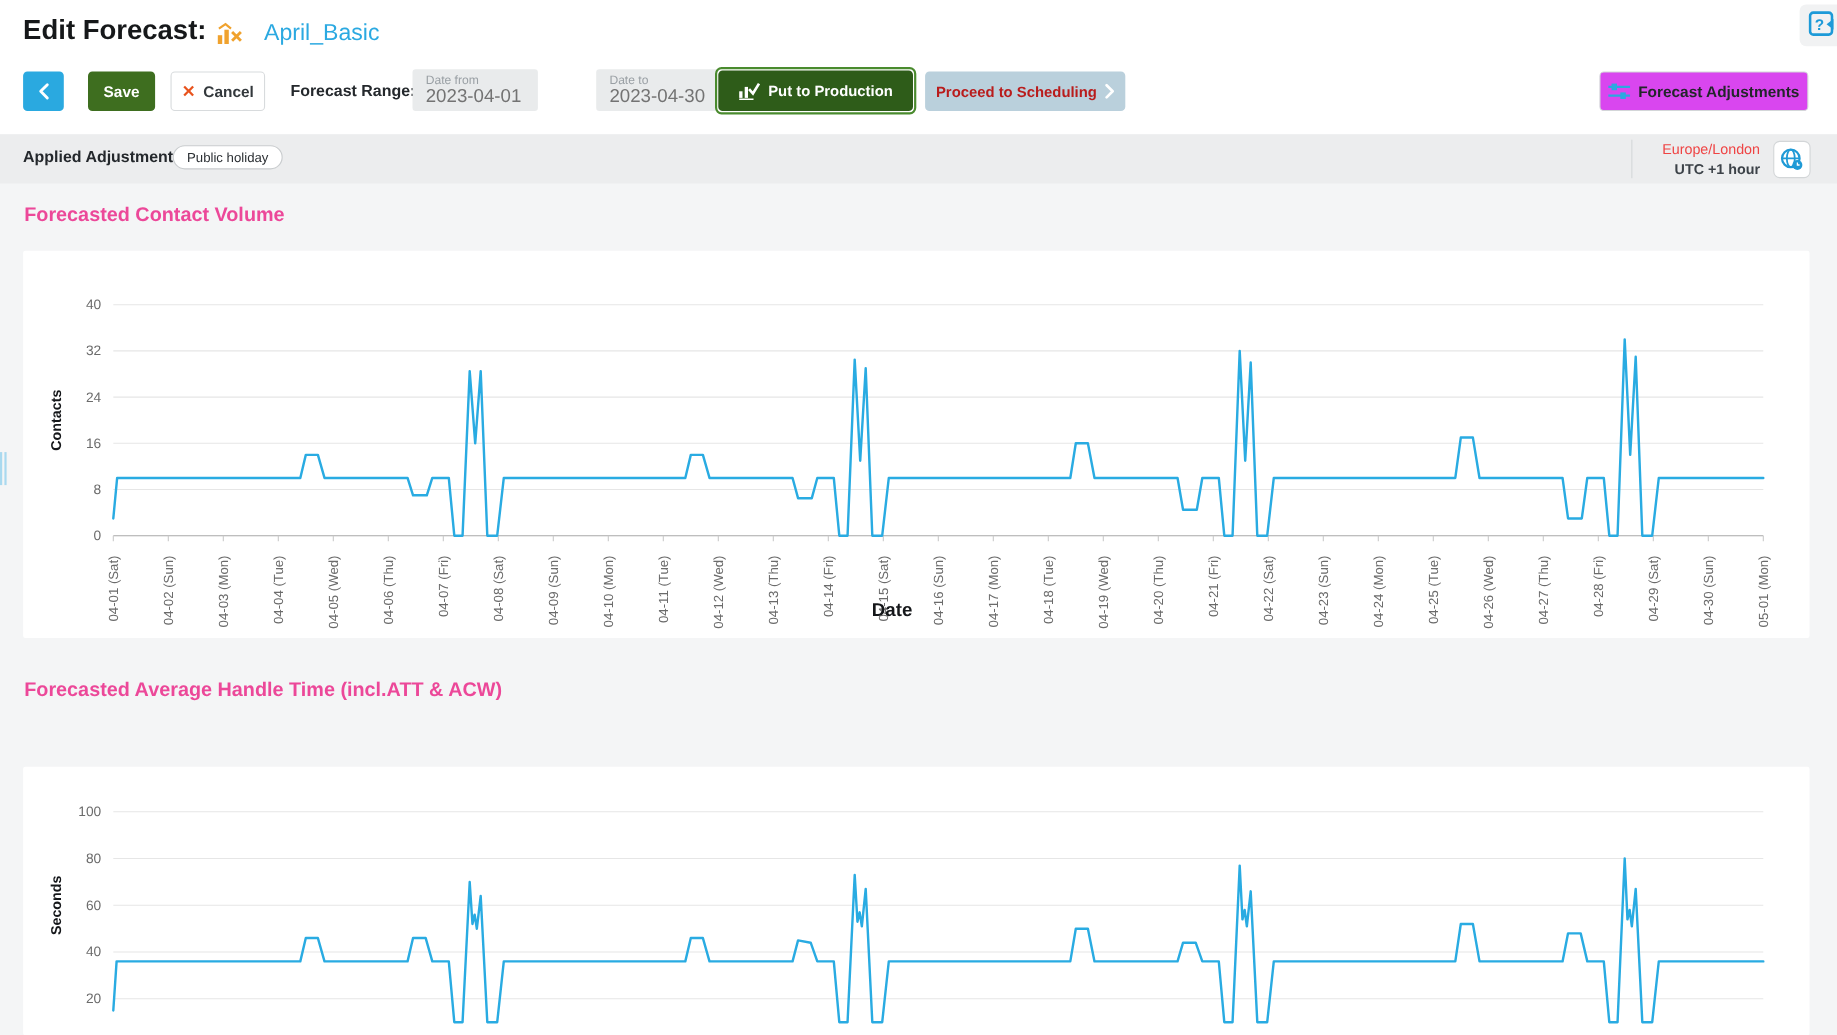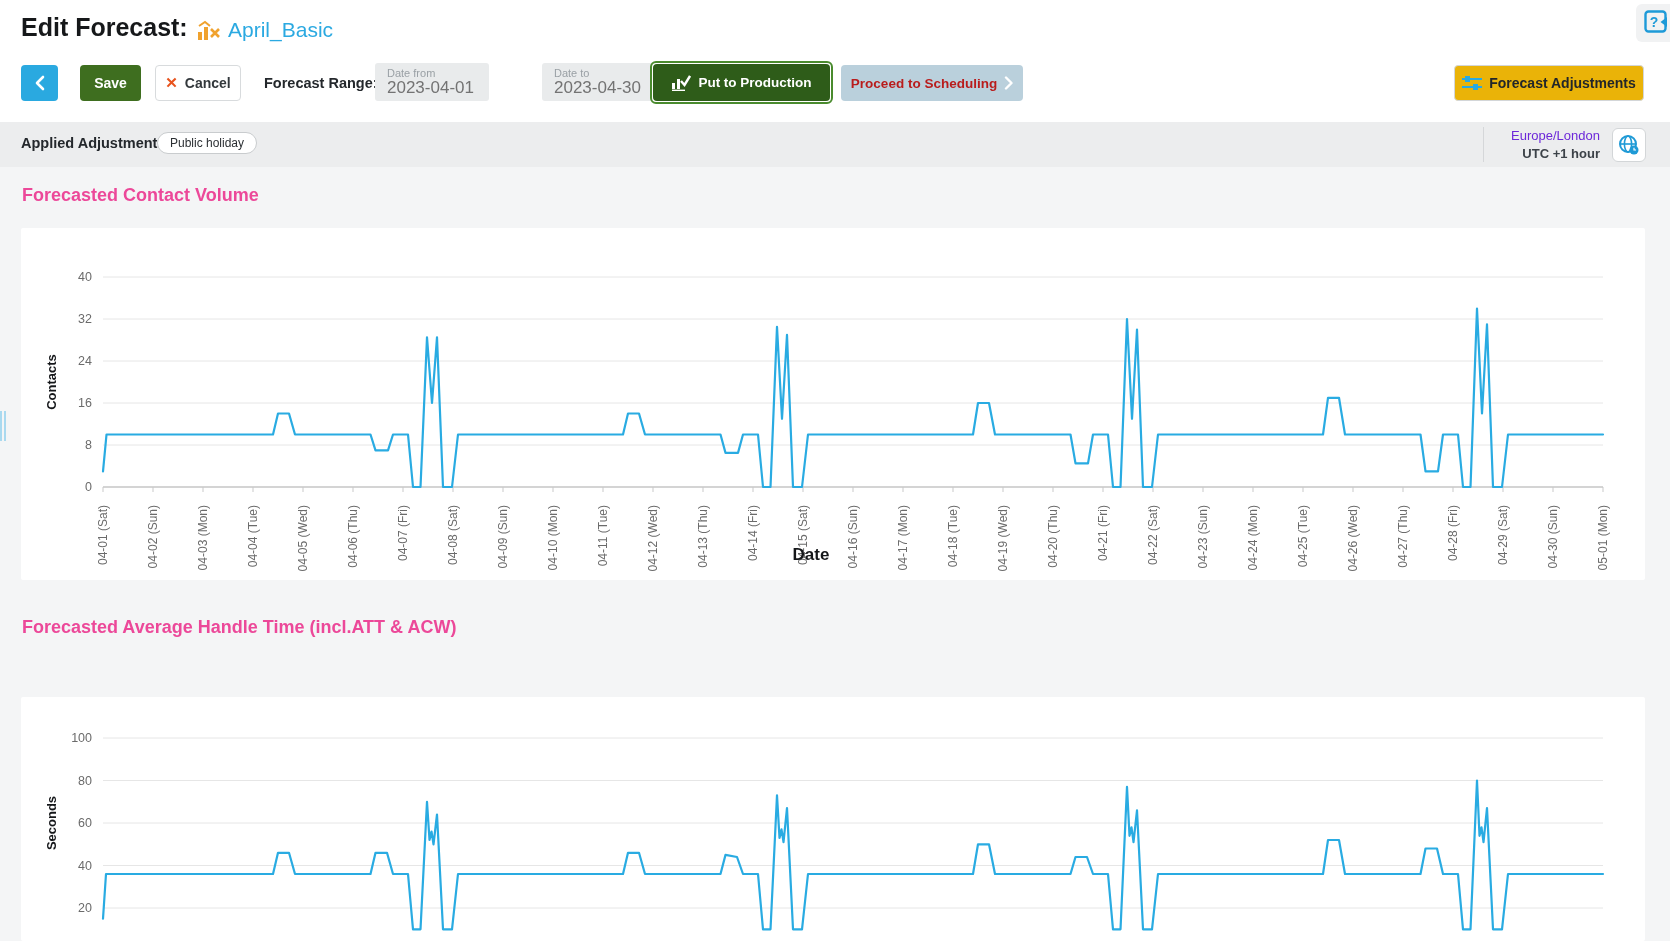--- a/index.html
+++ b/index.html
@@ -3,48 +3,48 @@
 <meta charset="utf-8">
 <style>
   * { margin:0; padding:0; box-sizing:border-box; }
   html,body { width:1670px; height:941px; overflow:hidden; background:#fff;
               font-family:"Liberation Sans", sans-serif; }
   .viewport { position:relative; width:1670px; height:941px; background:#fff; overflow:hidden; }
   .abs { position:absolute; }
 
   
   .page-title { left:21px; top:13px; font-size:25px; font-weight:700; color:#16181a; }
-  .fc-name   { left:228px; top:18px; font-size:21px; font-weight:500; color:#2ba9e1; cursor:pointer; }
+  .fc-name   { left:240px; top:18px; font-size:21px; font-weight:500; color:#2ba9e1; cursor:pointer; }
   .fc-icon   { left:197px; top:20px; width:24px; height:22px; }
   .help-btn  { left:1636px; top:4px; width:44px; height:38px; background:#f1f2f3; border-radius:6px; }
   .help-ic   { left:1644px; top:10px; width:23px; height:23px; }
 
   
   .btn { display:flex; align-items:center; justify-content:center; gap:7px;
          font-size:14px; font-weight:700; border-radius:4px; cursor:pointer; }
   .back-btn   { left:21px;  top:65px; width:37px; height:36px; background:#2aa9e0; }
   .save-btn   { left:80px;  top:65px; width:61px; height:36px; background:#3e6e1f; color:#fff; }
   .cancel-btn { left:155px; top:65px; width:86px; height:36px; background:#fff; border:1px solid #d8dbdd; color:#33383c; }
   .cancel-x   { color:#e8531d; font-size:15px; font-weight:700; }
   .range-lbl  { left:264px; top:75px; font-size:14.5px; font-weight:700; color:#24282c; }
   .date-box   { top:63px; width:114px; height:38px; background:#e9ebec; border-radius:3px; padding:4px 0 0 12px; }
   .date-box .dl { font-size:11px; color:#9aa0a5; line-height:12px; }
   .date-box .dv { font-size:17px; color:#737373; line-height:17px; }
   .ptp-ring   { left:650px; top:61px; width:183px; height:43px; border:2px solid #4a8b2e; border-radius:6px; padding:1px; background:#fff; }
   .ptp-btn    { width:100%; height:100%; background:#2e5c19; color:#fff; font-size:13.5px; }
   .proceed-btn{ left:841px; top:65px; width:182px; height:36px; background:#bad0dc; color:#b91c1c; font-size:13.5px; }
-  .fa-btn     { left:1454px; top:65px; width:190px; height:36px; background:#eab308; border:1px solid #d3d6d8; color:#22262a; }
+  .fa-btn     { left:1454px; top:65px; width:190px; height:36px; background:#d946ef; border:1px solid #d3d6d8; color:#22262a; }
 
   
   .band      { left:0; top:122px; width:1670px; height:45px; background:#ecedee; }
   .band-lbl  { left:21px; top:135px; font-size:14.5px; font-weight:700; color:#24282c; }
   .tag-pill  { left:157px; top:132px; height:22px; padding:0 12px; display:flex; align-items:center;
                background:#fff; border:1px solid #c9ccce; border-radius:11px; font-size:12px; color:#2b2f33; }
   .tz-div    { left:1483px; top:127px; width:1px; height:35px; background:#d5d7d9; }
-  .tz-region { left:1413px; top:128px; width:187px; text-align:right; font-size:13px; color:#6d28d9; }
+  .tz-region { left:1413px; top:128px; width:187px; text-align:right; font-size:13px; color:#ef4444; }
   .tz-offset { left:1413px; top:146px; width:187px; text-align:right; font-size:13px; font-weight:700; color:#3c4248; }
   .globe-btn { left:1612px; top:128px; width:34px; height:34px; background:#fff; border:1px solid #d3d6d8; border-radius:6px;
                display:flex; align-items:center; justify-content:center; }
 
   
   .main-bg    { left:0; top:167px; width:1670px; height:774px; background:#f4f5f6; }
   .chart-title{ font-size:18px; font-weight:700; color:#ec4899; }
   .card       { background:#fff; border-radius:2px; overflow:hidden; }
   .card-1     { left:21px; top:228px; width:1624px; height:352px; }
   .card-2     { left:21px; top:697px; width:1624px; height:244px; }

